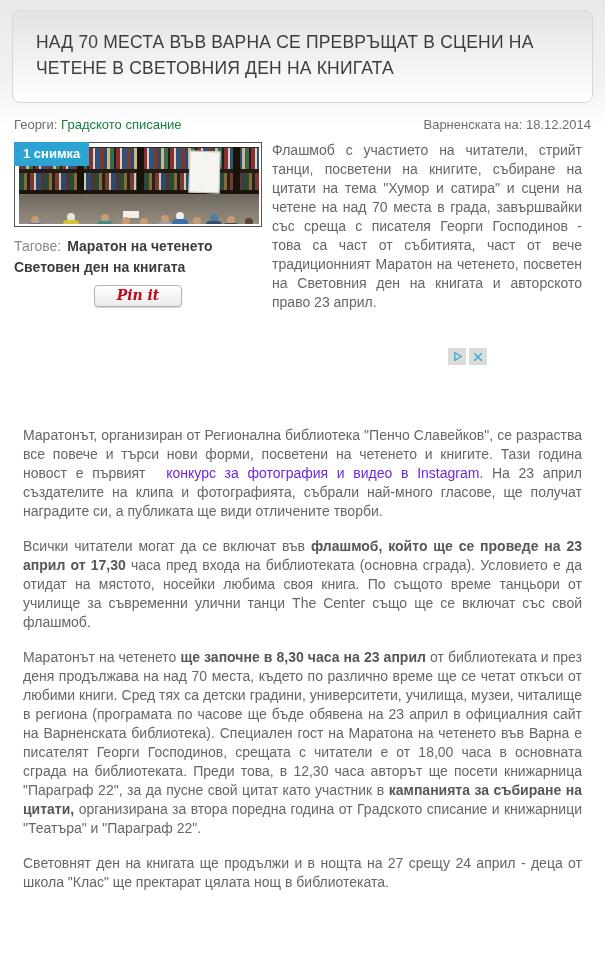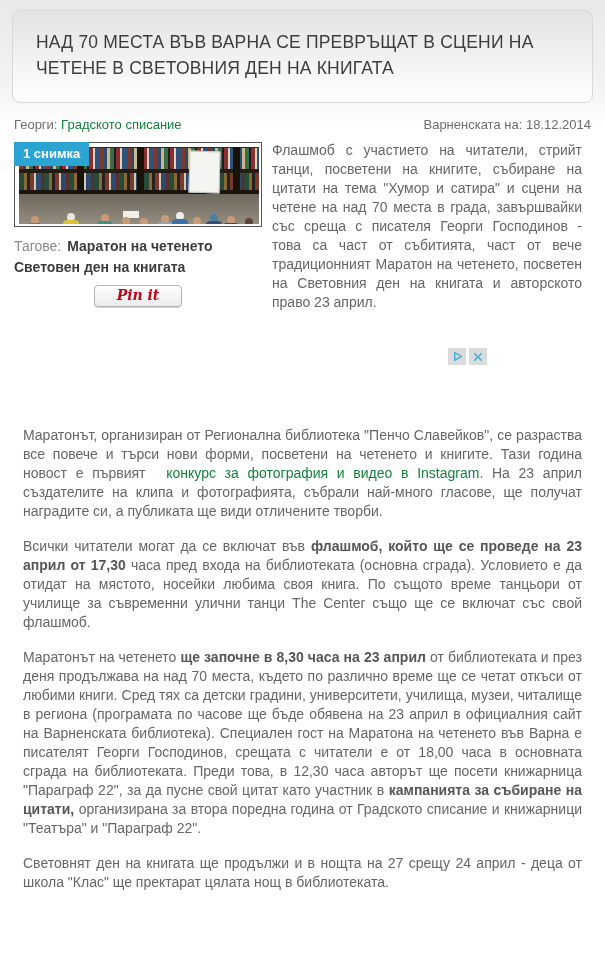--- a/index.html
+++ b/index.html
@@ -57,21 +57,21 @@
 
   .pinit-wrap { margin-top:7px; width:248px; text-align:center; }
   .pinit { display:inline-block; border:1px solid #b3b3b3; border-radius:4px;
            background:linear-gradient(#ffffff, #ebebeb); padding:1px 22px 3px; cursor:pointer;
            box-shadow:0 1px 1px rgba(0,0,0,.18); }
   .pinit-text { font-family:"DejaVu Serif", serif; font-style:italic; font-weight:700;
                 font-size:14px; color:#bd081c; }
 
   .body-text { margin:0 11px 16px; text-align:justify; }
   .seg-bold { font-weight:700; color:#565656; }
-  a.seg-link { color:#15803d; text-decoration:none;padding-left:12px; }
+  a.seg-link { color:#6d28d9; text-decoration:none;padding-left:12px; }
   .clearfix { clear:both; }
   .mb-lg { margin-bottom:24px; }
 
   
   .ad-area { position:relative; height:82px; margin-bottom:16px; }
   .ad-icons { position:absolute; left:436px; top:20px; display:flex; gap:3px; }
   .ad-icon { width:18px; height:17px; background:#dbdbdb; display:flex; align-items:center;
              justify-content:center; cursor:pointer; }
 </style>
 </head>

